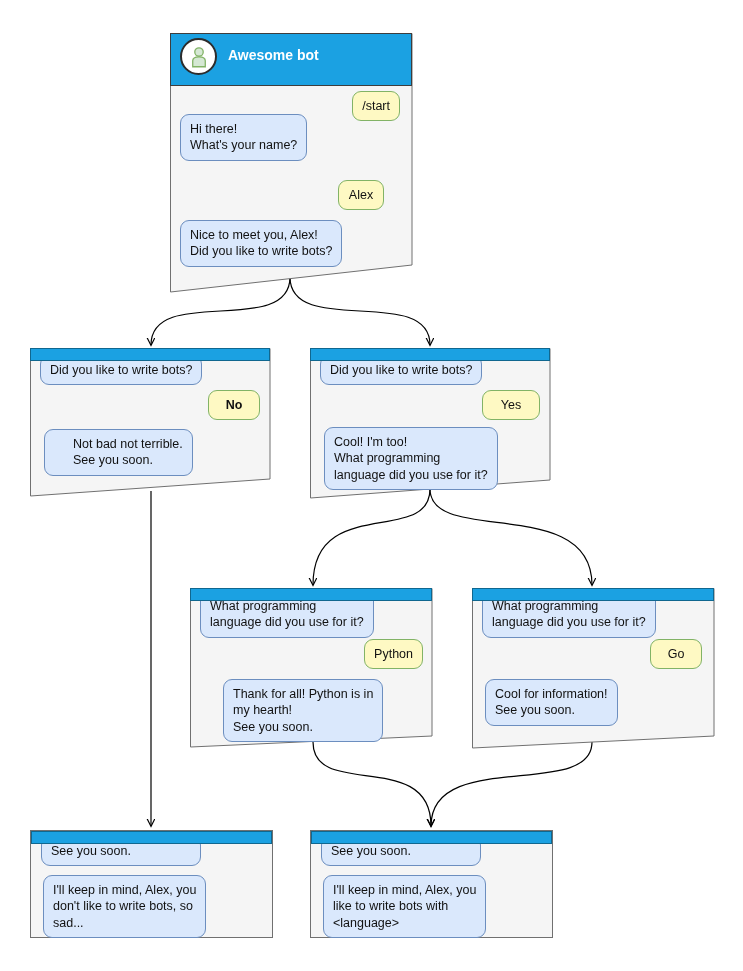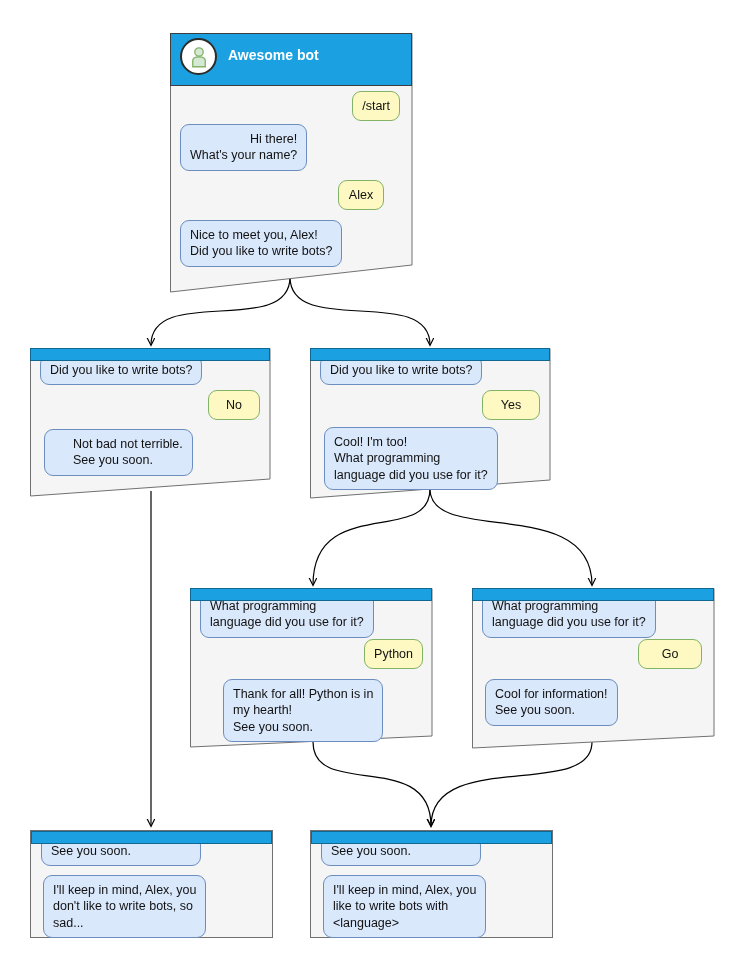--- a/index.html
+++ b/index.html
@@ -51,34 +51,34 @@
     <div class="root-header">
       <div class="avatar">
         <svg width="26" height="26" viewBox="0 0 24 24">
           <circle cx="12" cy="7.4" r="3.9" fill="#D5E8D4" stroke="#82B366" stroke-width="1.2"></circle>
           <path d="M6.2,21 L6.2,15.5 Q6.2,11.8 12,11.8 Q17.8,11.8 17.8,15.5 L17.8,21 Z" fill="#D5E8D4" stroke="#82B366" stroke-width="1.2"></path>
         </svg>
       </div>
       <div class="root-title">Awesome bot</div>
     </div>
     <div class="bubble user" style="right:12px;top:58px;">/start</div>
-    <div class="bubble bot" style="left:10px;top:91px;text-align:right;">Hi there!
+    <div class="bubble bot" style="left:10px;top:81px;">Hi there!
 What's your name?</div>
     <div class="bubble user" style="right:28px;top:147px;">Alex</div>
     <div class="bubble bot" style="left:10px;top:187px;">Nice to meet you, Alex!
 Did you like to write bots?</div>
   </div>
 
   <div class="window" style="left:30px;top:348px;width:240px;height:148px;">
     <svg class="window-shape" width="241" height="149">
         <polygon points="0.5,0.5 240,0.5 240,131 0.5,148"></polygon>
       </svg>
     <div class="strip"></div>
     <div class="bubble bot" style="left:10px;top:7px;">Did you like to write bots?</div>
-    <div class="bubble user" style="right:10px;top:42px;width:52px;">No</div>
+    <div class="bubble user" style="right:10px;top:42px;width:52px;font-weight:bold;">No</div>
     <div class="bubble bot" style="left:14px;top:81px;padding-left:28px;">Not bad not terrible.
 See you soon.</div>
   </div>
 
   <div class="window" style="left:310px;top:348px;width:240px;height:150px;">
     <svg class="window-shape" width="241" height="151">
         <polygon points="0.5,0.5 240,0.5 240,132 0.5,150"></polygon>
       </svg>
     <div class="strip"></div>
     <div class="bubble bot" style="left:10px;top:7px;">Did you like to write bots?</div>
@@ -101,21 +101,21 @@
 See you soon.</div>
   </div>
 
   <div class="window" style="left:472px;top:588px;width:242px;height:160px;">
     <svg class="window-shape" width="243" height="161">
         <polygon points="0.5,0.5 242,0.5 242,148 0.5,160"></polygon>
       </svg>
     <div class="strip"></div>
     <div class="bubble bot" style="left:10px;top:3px;">What programming
 language did you use for it?</div>
-    <div class="bubble user" style="right:12px;top:51px;width:64px;">Go</div>
+    <div class="bubble user" style="right:12px;top:51px;width:52px;">Go</div>
     <div class="bubble bot" style="left:13px;top:91px;">Cool for information!
 See you soon.</div>
   </div>
 
   <div class="window endwin" style="left:30px;top:830px;width:243px;height:108px;">
     <div class="strip"></div>
     <div class="bubble bot" style="left:10px;top:5px;width:160px;">See you soon.</div>
     <div class="bubble bot" style="left:12px;top:44px;">I'll keep in mind, Alex, you
 don't like to write bots, so
 sad...</div>

